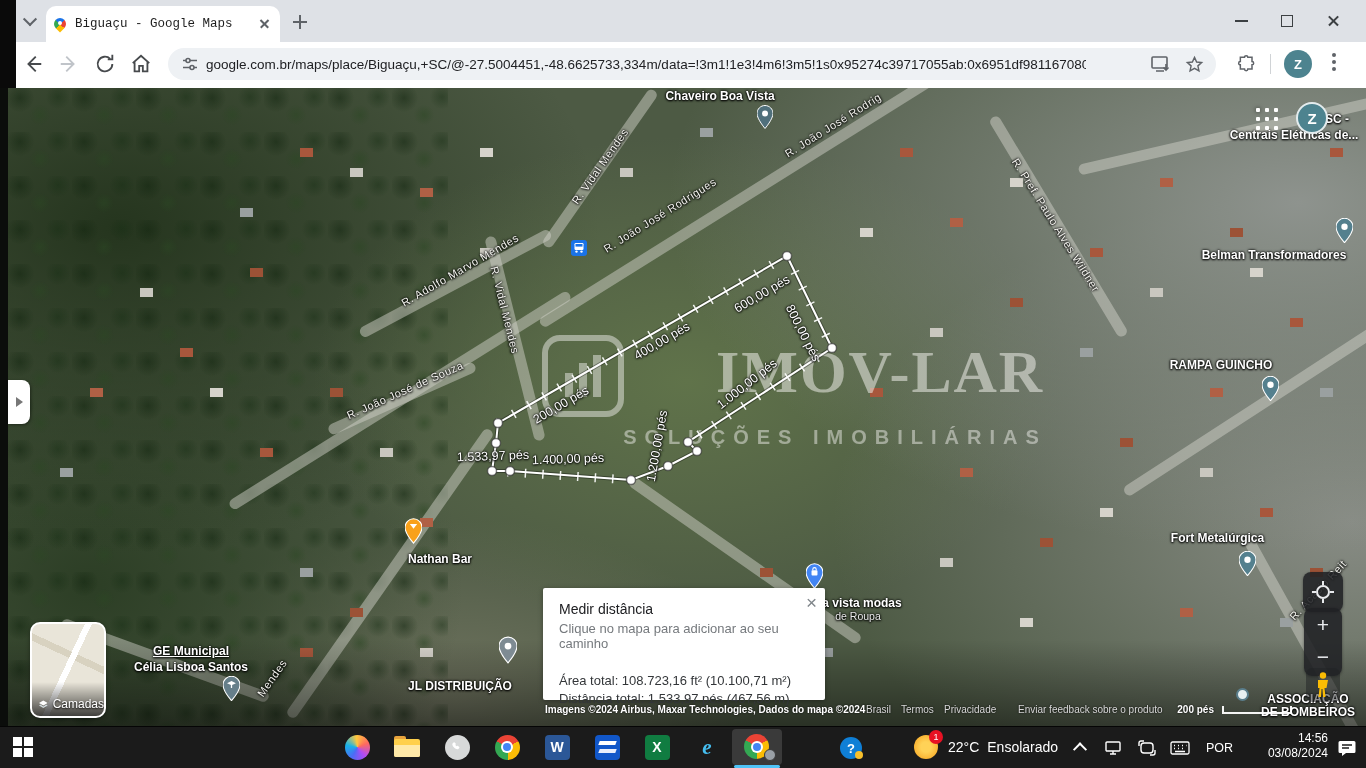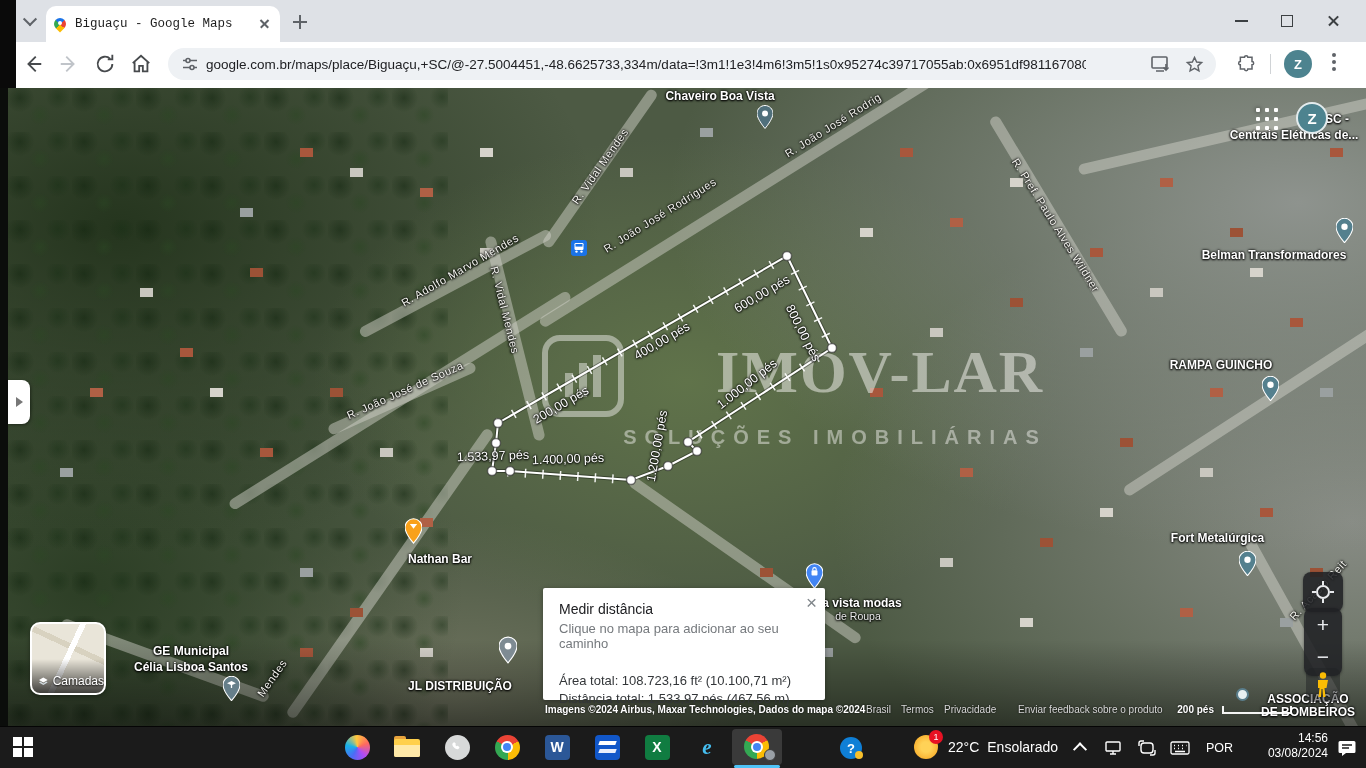--- a/index.html
+++ b/index.html
@@ -54,21 +54,21 @@
   .wm-sub{position:absolute;left:835px;top:437px;transform:translate(-50%,-50%);
     font-size:20px;font-weight:700;letter-spacing:8px;color:rgba(236,236,231,.5);}
   
   .dialog{left:543px;top:588px;width:282px;height:112px;background:#fff;border-radius:2px;
     box-shadow:0 1px 5px rgba(0,0,0,.35);box-sizing:border-box;padding:13px 16px;}
   .dlg-title{font-size:14px;color:#202124;}
   .dlg-hint{font-size:13px;color:#75797d;margin-top:4px;}
   .dlg-line{font-size:13px;color:#333639;margin-top:3px;}
   .dlg-close{position:absolute;right:8px;top:4px;font-size:19px;color:#80868b;cursor:default;}
   
-  .layers{left:30px;top:622px;width:76px;height:73px;border-radius:10px;border:2px solid #fff;
+  .layers{left:30px;top:622px;width:76px;height:96px;border-radius:10px;border:2px solid #fff;
     box-sizing:border-box;overflow:hidden;background:#e9e5d9;box-shadow:0 1px 4px rgba(0,0,0,.4);
     background-image:linear-gradient(115deg,transparent 46%,#fff 46%,#fff 52%,transparent 52%),
       linear-gradient(25deg,transparent 60%,#d8d2c0 60%,#d8d2c0 66%,transparent 66%);}
   .layers-grad{position:absolute;left:0;bottom:0;width:100%;height:34px;
     background:linear-gradient(rgba(0,0,0,0),rgba(0,0,0,.72));display:flex;align-items:flex-end;
     padding:0 0 5px 7px;box-sizing:border-box;}
   .layers-label{color:#fff;font-size:12px;margin-left:5px;text-shadow:0 1px 2px #000;}
   
   .ctl{background:rgba(32,33,36,.88);border-radius:8px;box-shadow:0 1px 3px rgba(0,0,0,.4);}
   .zoomtxt{color:#e8eaed;font-size:21px;text-align:center;width:38px;cursor:default;}
@@ -174,21 +174,21 @@
   <div class="lbl street" style="left:460px;top:270px;--r:-30deg">R. Adolfo Marvo Mendes</div>
   <div class="lbl street" style="left:405px;top:390px;--r:-24deg">R. João José de Souza</div>
   <div class="lbl street" style="left:1056px;top:225px;--r:58deg">R. Pref. Paulo Alves Wildner</div>
   <div class="lbl street" style="left:1318px;top:590px;--r:-47deg">R. Acácio Reit</div>
 
   <div class="lbl pinlbl" style="left:720px;top:96px;">Chaveiro Boa Vista</div>
   <div class="lbl pinlbl" style="left:1274px;top:255px;">Belman Transformadores</div>
   <div class="lbl pinlbl" style="left:1221px;top:365px;">RAMPA GUINCHO</div>
   <div class="lbl pinlbl" style="left:1202px;top:538px;padding-left:31px;">Fort Metalúrgica</div>
   <div class="lbl pinlbl" style="left:440px;top:559px;">Nathan Bar</div>
-  <div class="lbl pinlbl" style="left:191px;top:651px;">GE Municipal</div>
+  <div class="lbl pinlbl" style="left:191px;top:651px;text-decoration:underline;">GE Municipal</div>
   <div class="lbl pinlbl" style="left:191px;top:667px;">Célia Lisboa Santos</div>
   <div class="lbl pinlbl" style="left:460px;top:686px;">JL DISTRIBUIÇÃO</div>
   <div class="lbl pinlbl" style="left:862px;top:603px;">a vista modas</div>
   <div class="lbl sublbl" style="left:858px;top:616px;">de Roupa</div>
   <div class="lbl" style="left:1308px;top:699px;">ASSOCIAÇÃO</div>
   <div class="lbl" style="left:1308px;top:712px;">DE BOMBEIROS</div>
   <div class="lbl" style="left:1337px;top:119px;">SC -</div>
   <div class="lbl" style="left:1294px;top:135px;">Centrais Elétricas de...</div>
 
   <svg class="abs" style="left:757px;top:105px" width="16" height="24" viewBox="0 0 16 23">

